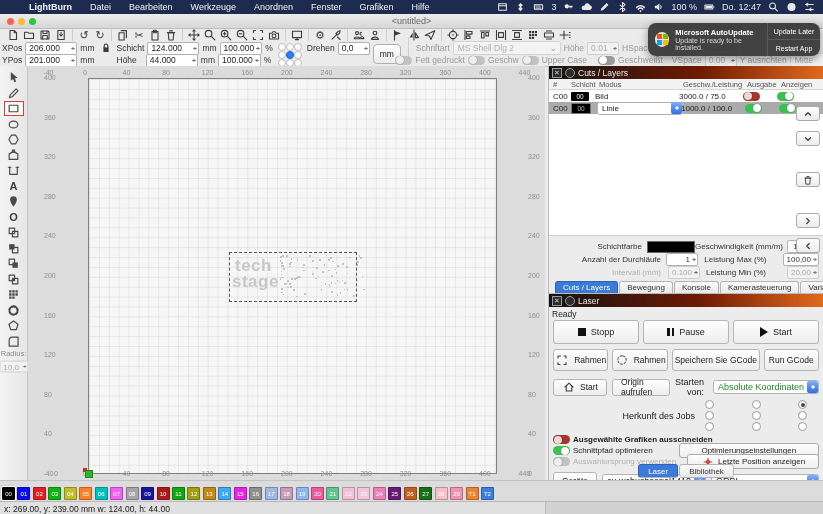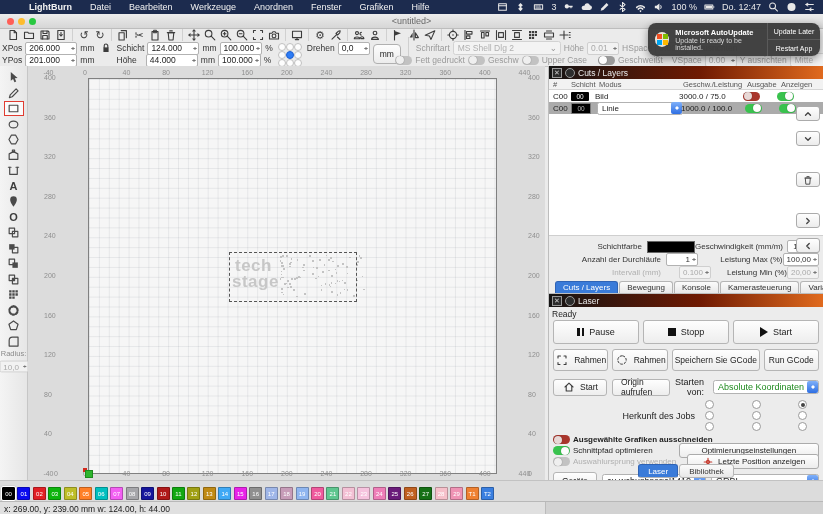--- a/index.html
+++ b/index.html
@@ -974,39 +974,39 @@
       <div class="setrow">
         <span class="setlabel" style="width:108px">Anzahl der Durchläufe</span>
         <span class="numbox w30" style="margin-left:5px">
             <span class="val" style="text-align:right">1</span>
             <span class="spin">
               <i class="up"></i>
               <i class="dn"></i>
             </span>
           </span>
         <span class="setlabel" style="flex:1">Leistung Max (%)</span>
-        <span class="numbox w30" style="margin-left:0">
+        <span class="numbox w30" style="margin-left:16px">
             <span class="val" style="text-align:right">100,00</span>
             <span class="spin">
               <i class="up"></i>
               <i class="dn"></i>
             </span>
           </span>
       </div>
       <div class="setrow">
         <span class="setlabel dis-t" style="width:108px">Intervall (mm)</span>
-        <span class="numbox w30 dis" style="margin-left:18px">
+        <span class="numbox w30 dis" style="margin-left:7px">
             <span class="val" style="text-align:right">0.100</span>
             <span class="spin">
               <i class="up"></i>
               <i class="dn"></i>
             </span>
           </span>
         <span class="setlabel" style="flex:1">Leistung Min (%)</span>
-        <span class="numbox w30 dis" style="margin-left:0">
+        <span class="numbox w30 dis" style="margin-left:21px">
             <span class="val" style="text-align:right">20,00</span>
             <span class="spin">
               <i class="up"></i>
               <i class="dn"></i>
             </span>
           </span>
       </div>
     </div>
     <div id="cuts-tabs">
         <span class="tab active">Cuts / Layers</span>
@@ -1017,29 +1017,29 @@
       </div>
 
     <div class="ptitle">
       <span class="pbx">✕</span>
       <span class="pcirc"></span>
       <span>Laser</span>
     </div>
     <div id="laser-ready">Ready</div>
     <div class="lbrow">
       <span class="lbtn">
+          <span class="ic-stop"></span>
+          <span>Stopp</span>
+        </span>
+      <span class="lbtn">
           <span class="ic-pause">
             <i></i>
             <i></i>
           </span>
           <span>Pause</span>
-        </span>
-      <span class="lbtn">
-          <span class="ic-stop"></span>
-          <span>Stopp</span>
         </span>
       <span class="lbtn">
           <span class="ic-play"></span>
           <span>Start</span>
         </span>
     </div>
     <div class="lbrow" style="margin-top:5px;">
       <span class="lbtn lbtn2">
           <span class="ico">
             <svg viewBox="0 0 12 12">

